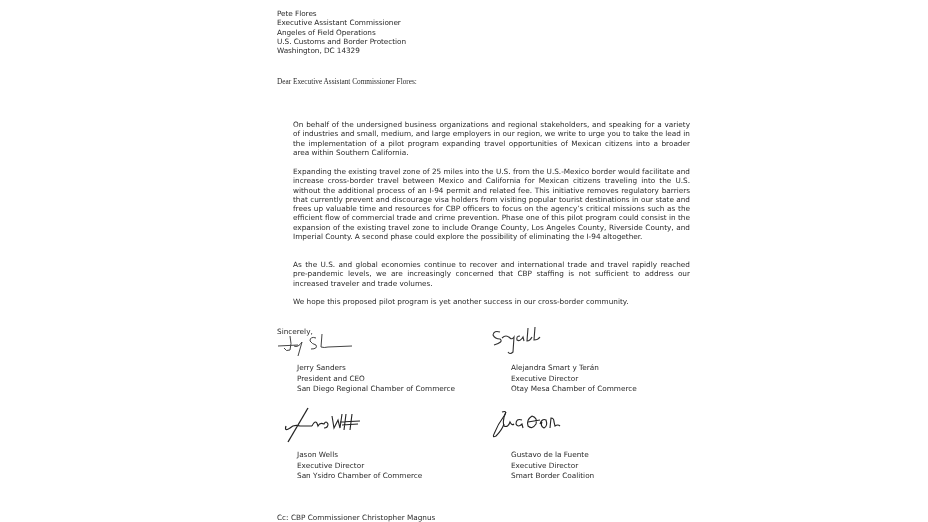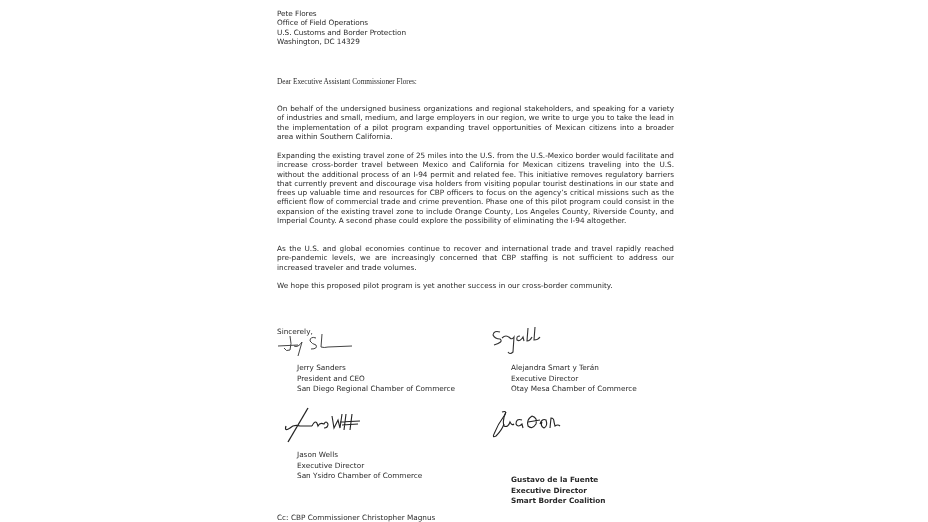--- a/index.html
+++ b/index.html
@@ -43,21 +43,21 @@
       font-family: Liberation Serif, serif;
     }
     .para {
       position: absolute;
       left: 277px;
       width: 397px;
       font-size: 7.3px;
       line-height: 9.3px;
       text-align: justify;
       text-align-last: left;
-      margin: 0;
+      margin: 16px;
     }
     #p1 { top: 104px; }
     #p2 { top: 151px; }
     #p3 { top: 244px; }
     #p4 { top: 281px; }
     .closing {
       position: absolute;
       left: 277px;
       top: 299px;
       font-size: 7.3px;
@@ -67,21 +67,21 @@
     .sig-block {
       position: absolute;
       font-size: 7.3px;
       line-height: 10.6px;
       white-space: nowrap;
     }
     .sig-block span { display: block; margin-left: 20px; }
     #sig-block-1 { left: 277px; top: 363px; }
     #sig-block-2 { left: 491px; top: 363px; }
     #sig-block-3 { left: 277px; top: 450px; }
-    #sig-block-4 { left: 491px; top: 475px; font-weight: bold; }
+    #sig-block-4 { left: 491px; top: 450px; }
 
     .signature {
       position: absolute;
     }
     .signature svg { display: block; }
     #signature-1 { left: 276px; top: 330px; }
     #signature-2 { left: 488px; top: 322px; }
     #signature-3 { left: 280px; top: 404px; }
     #signature-4 { left: 488px; top: 408px; }
 
@@ -94,21 +94,22 @@
       white-space: nowrap;
     }
   </style>
 </head>
 <body>
 
 <div class="page">
 
   <div class="letter">
     <span class="addr-line">Pete Flores</span>
-    <span class="addr-line">Office of Field Operations</span>
+    <span class="addr-line">Executive Assistant Commissioner</span>
+    <span class="addr-line">Angeles of Field Operations</span>
     <span class="addr-line">U.S. Customs and Border Protection</span>
     <span class="addr-line">Washington, DC 14329</span>
   </div>
 
   <div class="salutation">Dear Executive Assistant Commissioner Flores:</div>
 
   <p class="para" id="p1">On behalf of the undersigned business organizations and regional stakeholders, and speaking for a variety of industries and small, medium, and large employers in our region, we write to urge you to take the lead in the implementation of a pilot program expanding travel opportunities of Mexican citizens into a broader area within Southern California.</p>
   <p class="para" id="p2">Expanding the existing travel zone of 25 miles into the U.S. from the U.S.-Mexico border would facilitate and increase cross-border travel between Mexico and California for Mexican citizens traveling into the U.S. without the additional process of an I-94 permit and related fee. This initiative removes regulatory barriers that currently prevent and discourage visa holders from visiting popular tourist destinations in our state and frees up valuable time and resources for CBP officers to focus on the agency’s critical missions such as the efficient flow of commercial trade and crime prevention. Phase one of this pilot program could consist in the expansion of the existing travel zone to include Orange County, Los Angeles County, Riverside County, and Imperial County. A second phase could explore the possibility of eliminating the I-94 altogether.</p>
   <p class="para" id="p3">As the U.S. and global economies continue to recover and international trade and travel rapidly reached pre-pandemic levels, we are increasingly concerned that CBP staffing is not sufficient to address our increased traveler and trade volumes.</p>
   <p class="para" id="p4">We hope this proposed pilot program is yet another success in our cross-border community.</p>

